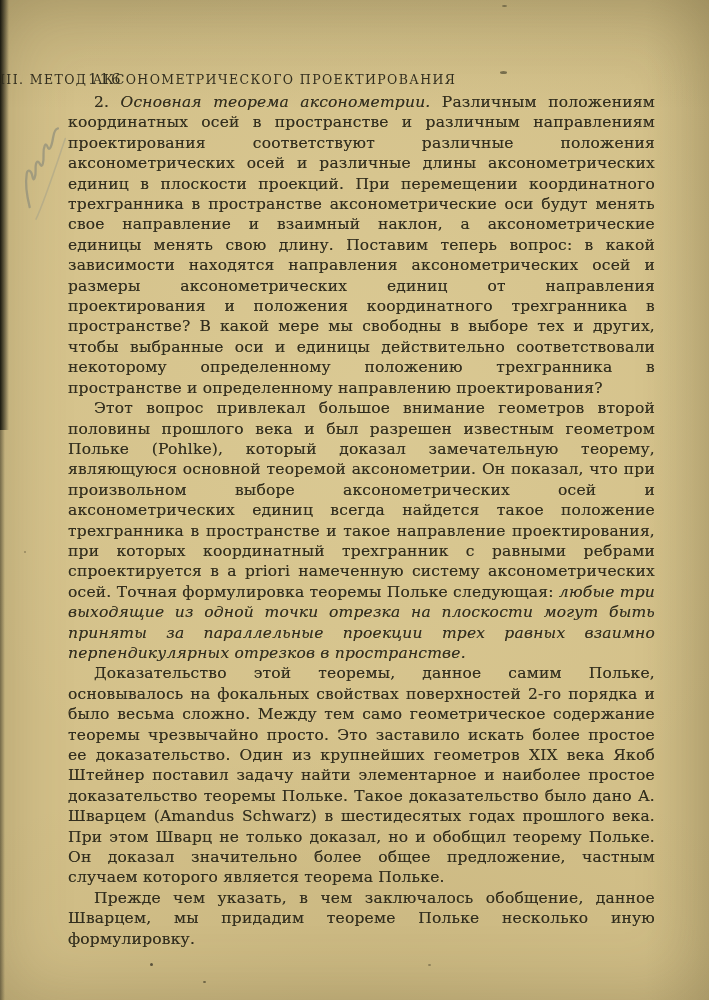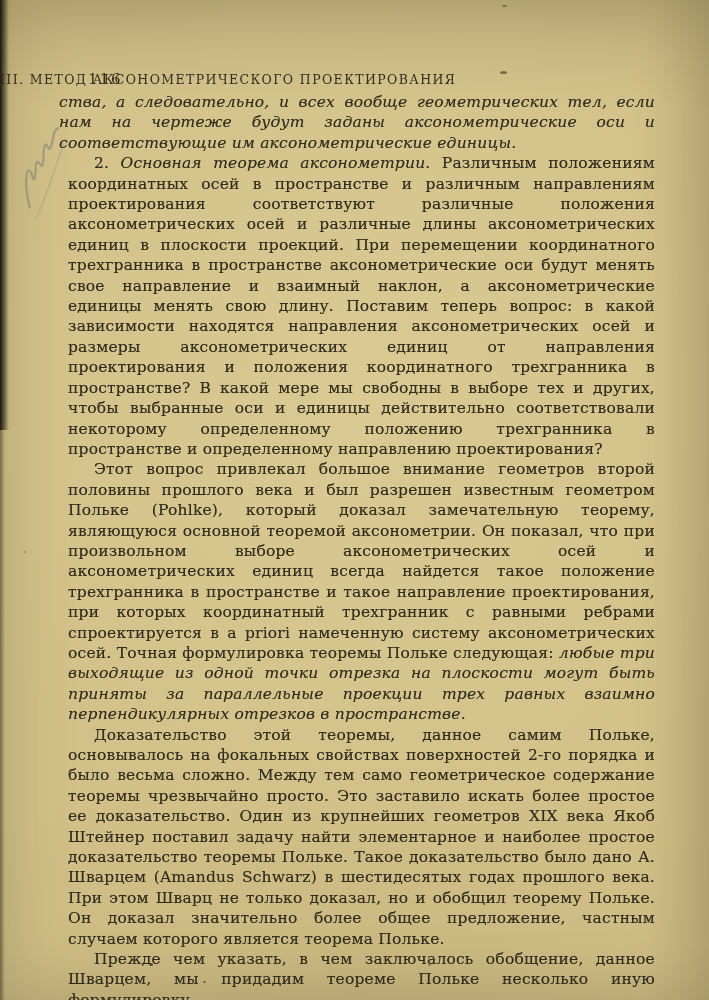--- a/index.html
+++ b/index.html
@@ -73,21 +73,20 @@
     <path d="M6 66 C10 56, 16 44, 24 36 C28 32, 30 36, 27 42 C24 48, 30 44, 34 38 C38 32, 42 30, 41 36 C40 42, 46 36, 50 30 C54 24, 60 20, 58 26 C56 32, 62 28, 68 22 C72 18, 76 16, 78 17" fill="none" stroke="#93917c" stroke-width="2.4" stroke-linecap="round"></path>
     <path d="M4 80 C22 70, 44 54, 78 30" fill="none" stroke="#a29f89" stroke-width="1.6" stroke-linecap="round" opacity="0.7"></path>
   </svg>
 
   <div class="header">
     <span class="pagenum">116</span>
     <span class="runtitle">III. МЕТОД АКСОНОМЕТРИЧЕСКОГО ПРОЕКТИРОВАНИЯ</span>
   </div>
 
   <div class="body-text">
-      <p class="para"><span class="run it">ства, а следовательно, и всех вообще геометрических тел, если нам на чертеже будут заданы аксонометрические оси и соответствующие им аксонометрические единицы.</span></p>
       <p class="para ind"><span class="run">2. </span><span class="run it">Основная теорема аксонометрии.</span><span class="run"> Различным положениям координатных осей в пространстве и различным направлениям проектирования соответствуют различные положения аксонометрических осей и различные длины аксонометрических единиц в плоскости проекций. При перемещении координатного трехгранника в пространстве аксонометрические оси будут менять свое направление и взаимный наклон, а аксонометрические единицы менять свою длину. Поставим теперь вопрос: в какой зависимости находятся направления аксонометрических осей и размеры аксонометрических единиц от направления проектирования и положения координатного трехгранника в пространстве? В какой мере мы свободны в выборе тех и других, чтобы выбранные оси и единицы действительно соответствовали некоторому определенному положению трехгранника в пространстве и определенному направлению проектирования?</span></p>
       <p class="para ind"><span class="run">Этот вопрос привлекал большое внимание геометров второй половины прошлого века и был разрешен известным геометром Польке (Pohlke), который доказал замечательную теорему, являющуюся основной теоремой аксонометрии. Он показал, что при произвольном выборе аксонометрических осей и аксонометрических единиц всегда найдется такое положение трехгранника в пространстве и такое направление проектирования, при которых координатный трехгранник с равными ребрами спроектируется в a priori намеченную систему аксонометрических осей. Точная формулировка теоремы Польке следующая: </span><span class="run it">любые три выходящие из одной точки отрезка на плоскости могут быть приняты за параллельные проекции трех равных взаимно перпендикулярных отрезков в пространстве.</span></p>
       <p class="para ind"><span class="run">Доказательство этой теоремы, данное самим Польке, основывалось на фокальных свойствах поверхностей 2-го порядка и было весьма сложно. Между тем само геометрическое содержание теоремы чрезвычайно просто. Это заставило искать более простое ее доказательство. Один из крупнейших геометров XIX века Якоб Штейнер поставил задачу найти элементарное и наиболее простое доказательство теоремы Польке. Такое доказательство было дано А. Шварцем (Amandus Schwarz) в шестидесятых годах прошлого века. При этом Шварц не только доказал, но и обобщил теорему Польке. Он доказал значительно более общее предложение, частным случаем которого является теорема Польке.</span></p>
       <p class="para ind"><span class="run">Прежде чем указать, в чем заключалось обобщение, данное Шварцем, мы придадим теореме Польке несколько иную формулировку.</span></p>
     </div>
 
   <div class="speck s1"></div>
   <div class="speck s2"></div>
   <div class="speck s3"></div>
   <div class="speck s4"></div>

